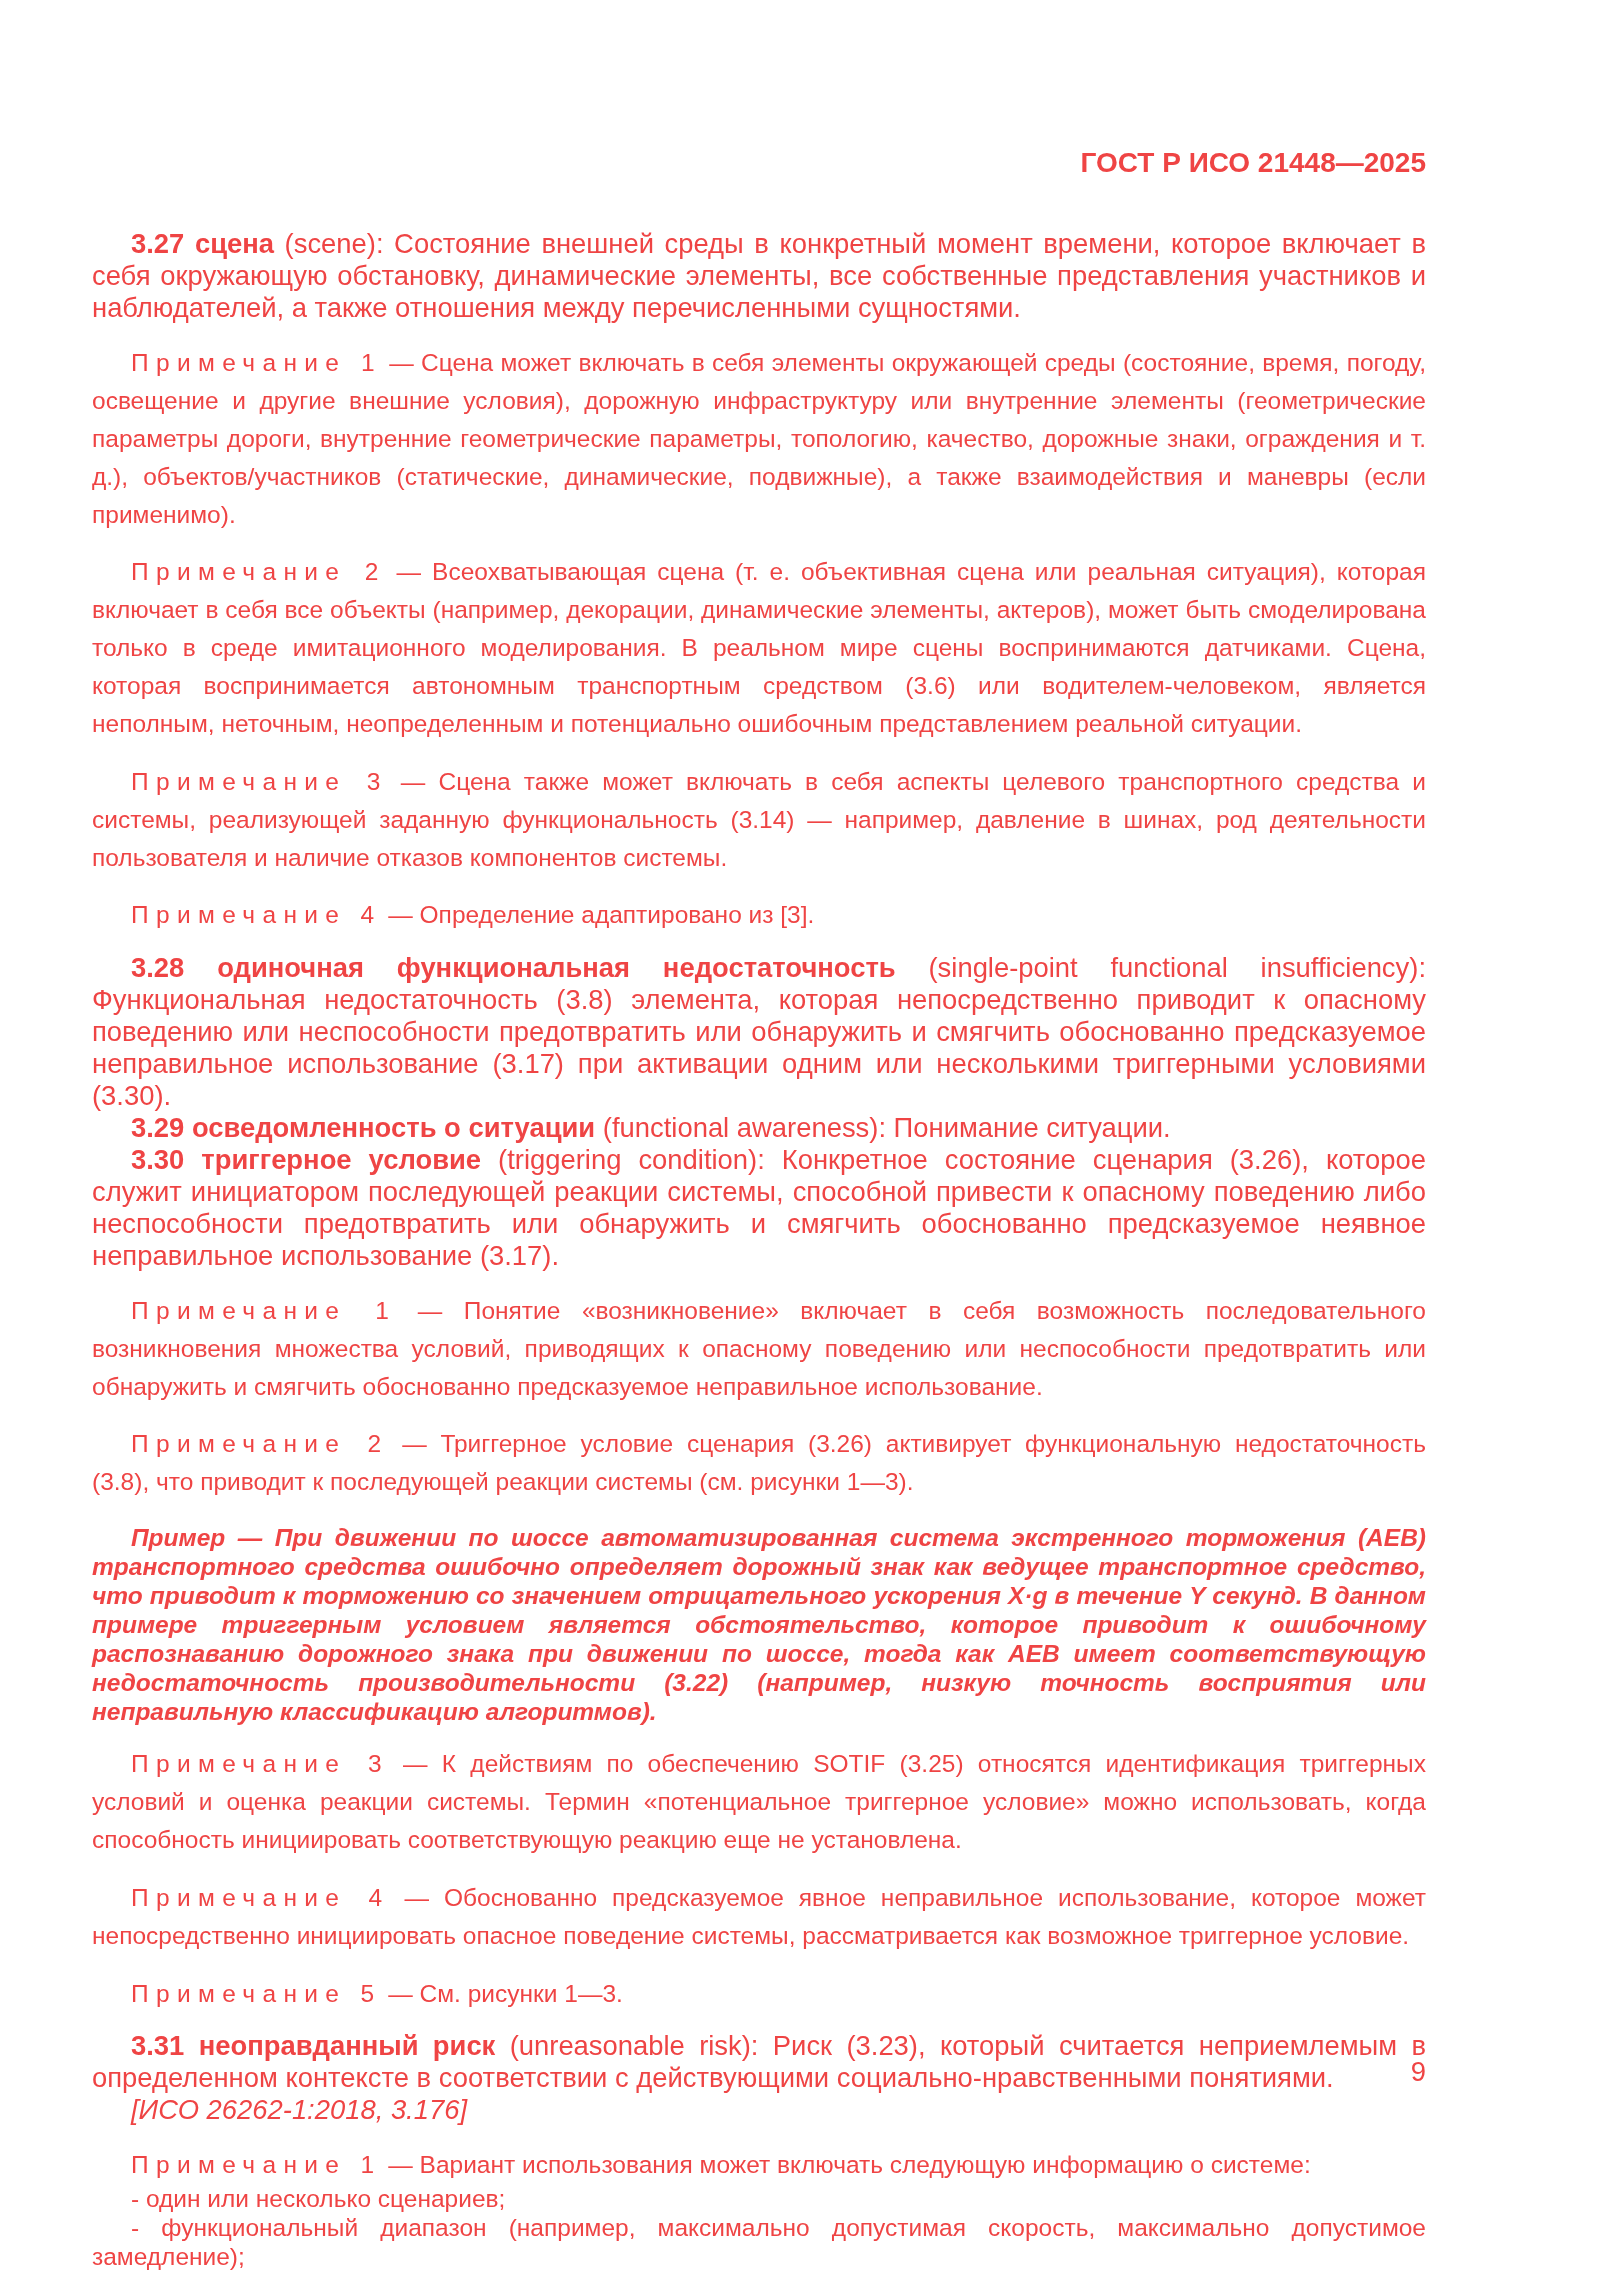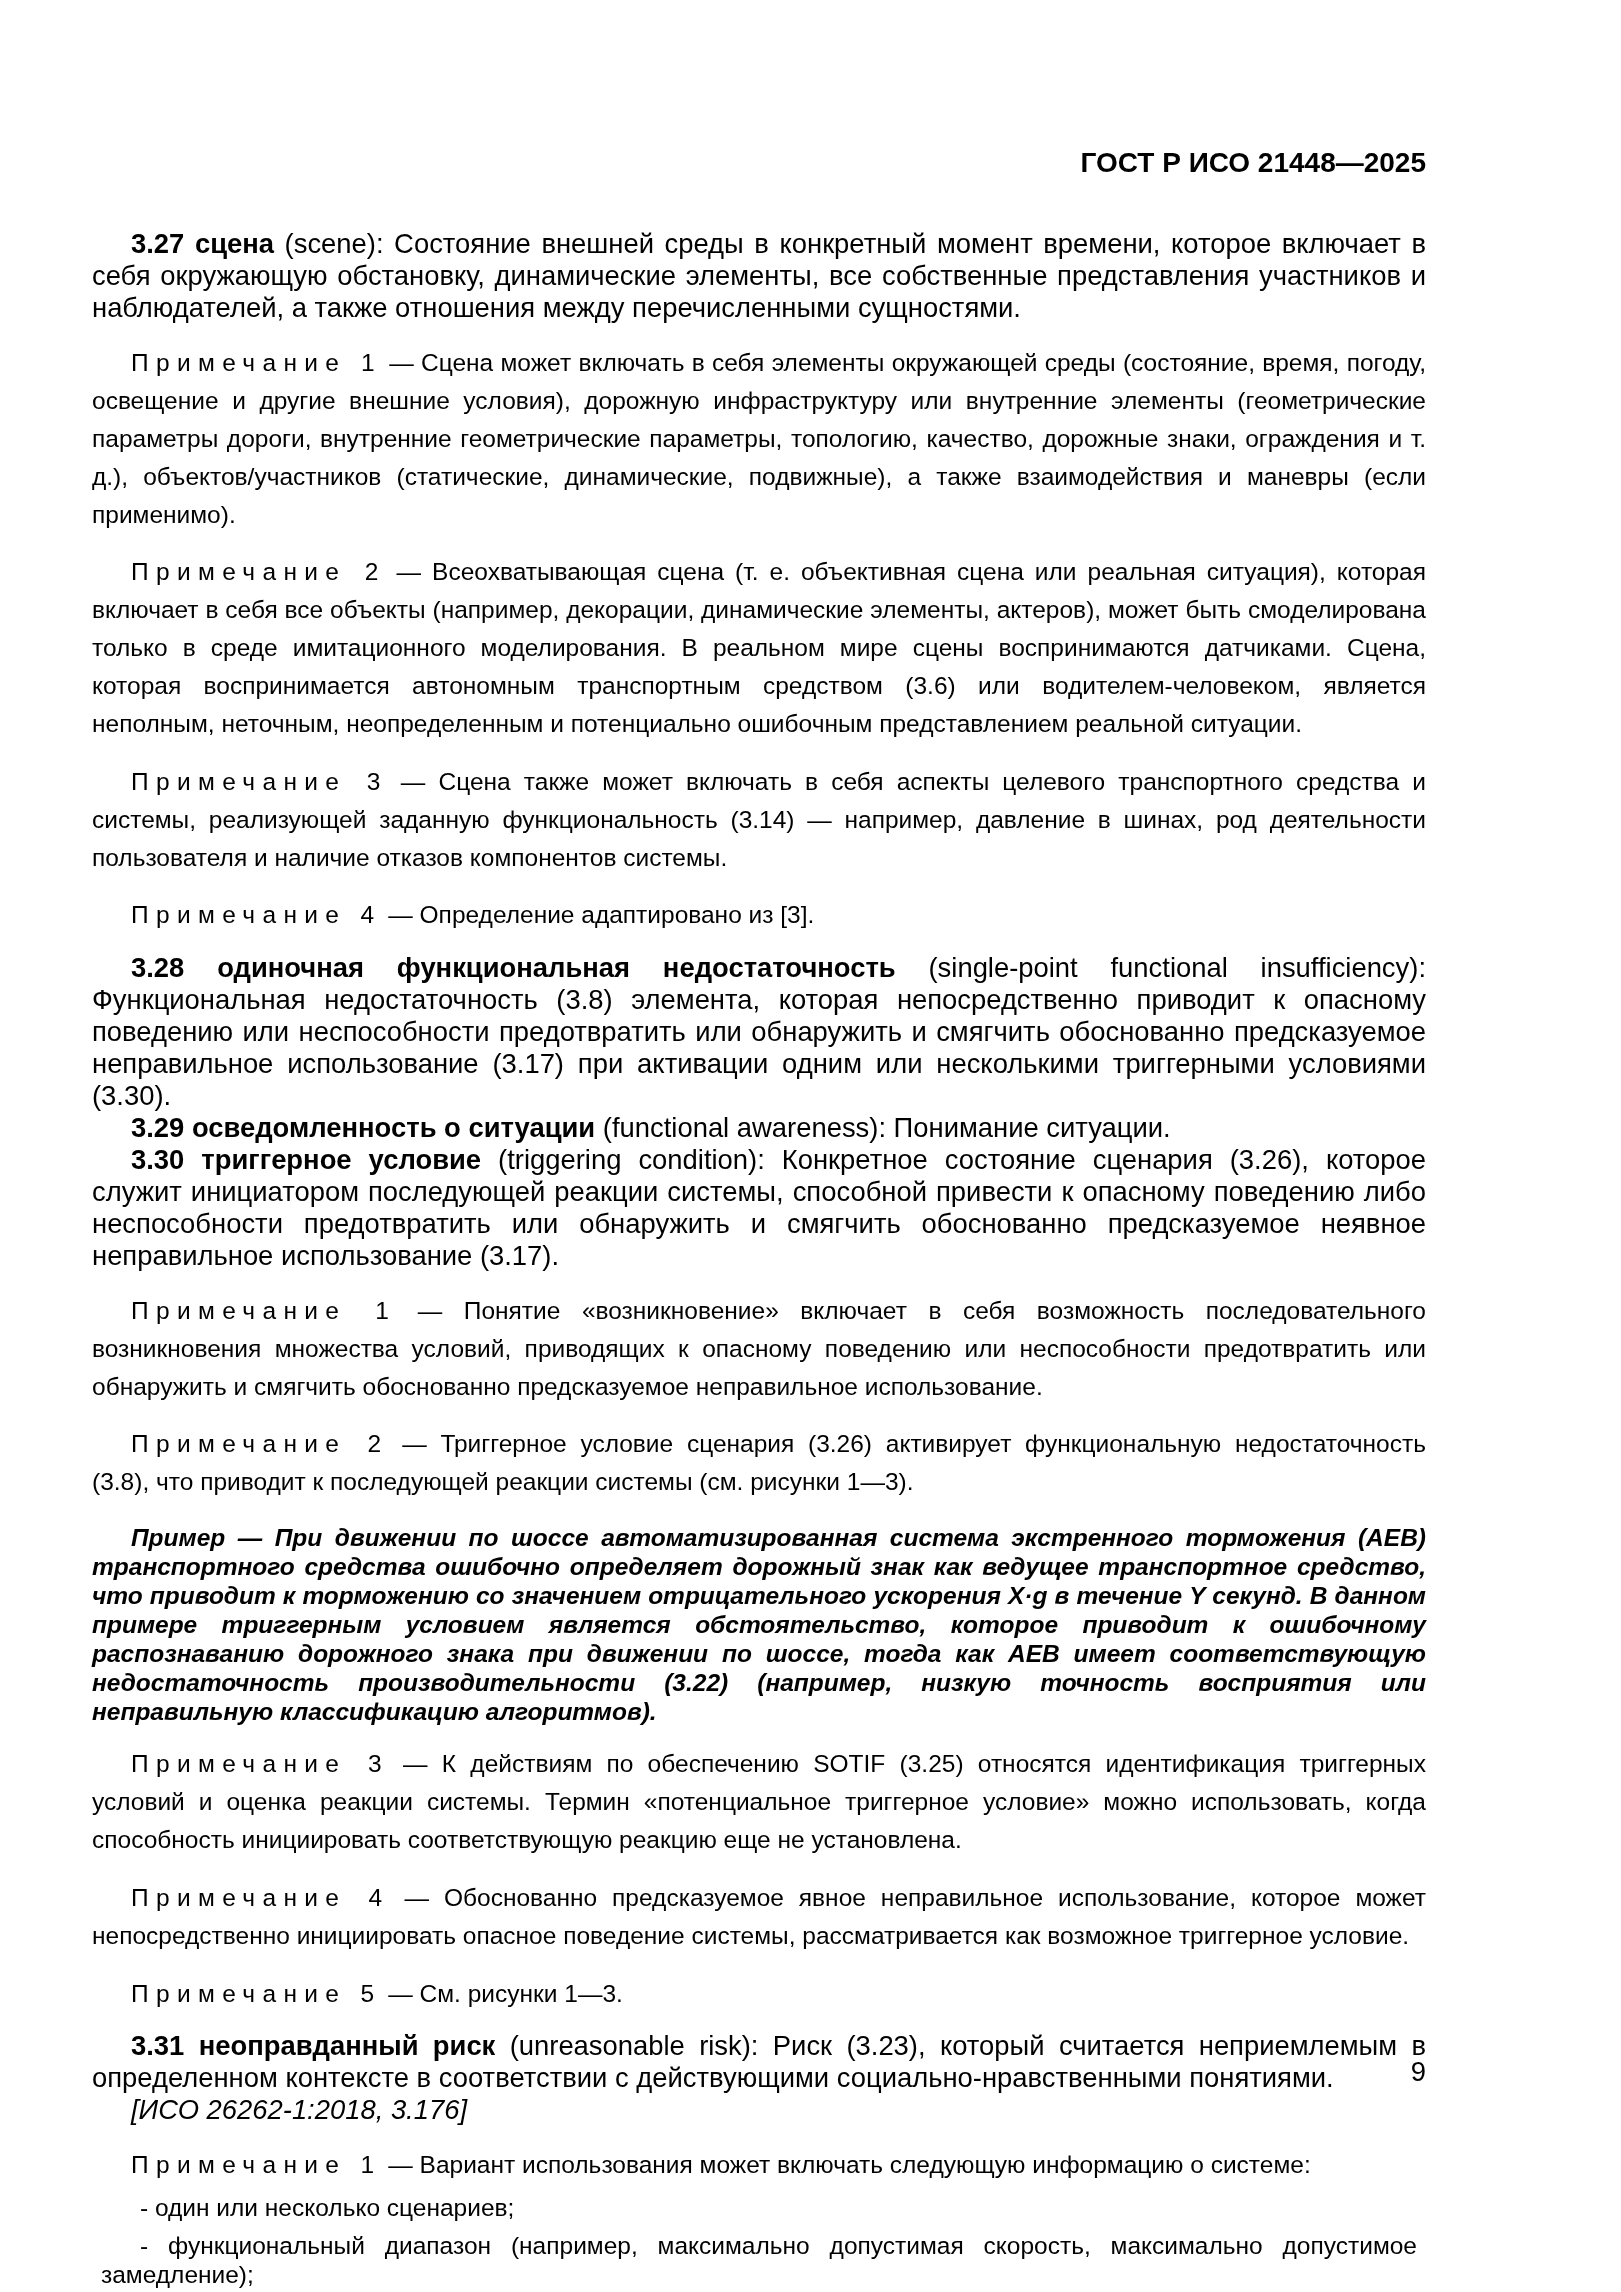--- a/index.html
+++ b/index.html
@@ -1,21 +1,21 @@
 <!DOCTYPE html>
 <html lang="ru"><head>
 <meta charset="utf-8">
 <style>
   html, body { margin: 0; padding: 0; background: #ffffff; }
   .page {
     position: relative;
     width: 1621px;
     height: 2293px;
     background: #ffffff;
-    color: #000000;
+    color: #ef4444;
     font-family: "Liberation Sans", sans-serif;
     overflow: hidden;
   }
   .content {
     position: absolute;
     left: 92px;
     top: 0;
     width: 1334px;
   }
   .doc-header {
@@ -58,21 +58,21 @@
     line-height: 32px;
     text-indent: 39px;
     margin: 0;
     font-style: italic;
   }
   .note-item {
     font-size: 24.5px;
     line-height: 29px;
     text-align: justify;
     text-indent: 39px;
-    margin: 9px;
+    margin: 0;
   }
   .page-number {
     position: absolute;
     top: 2056px;
     right: 195px;
     font-size: 27.4px;
     line-height: 31px;
   }
 </style>
 </head>

